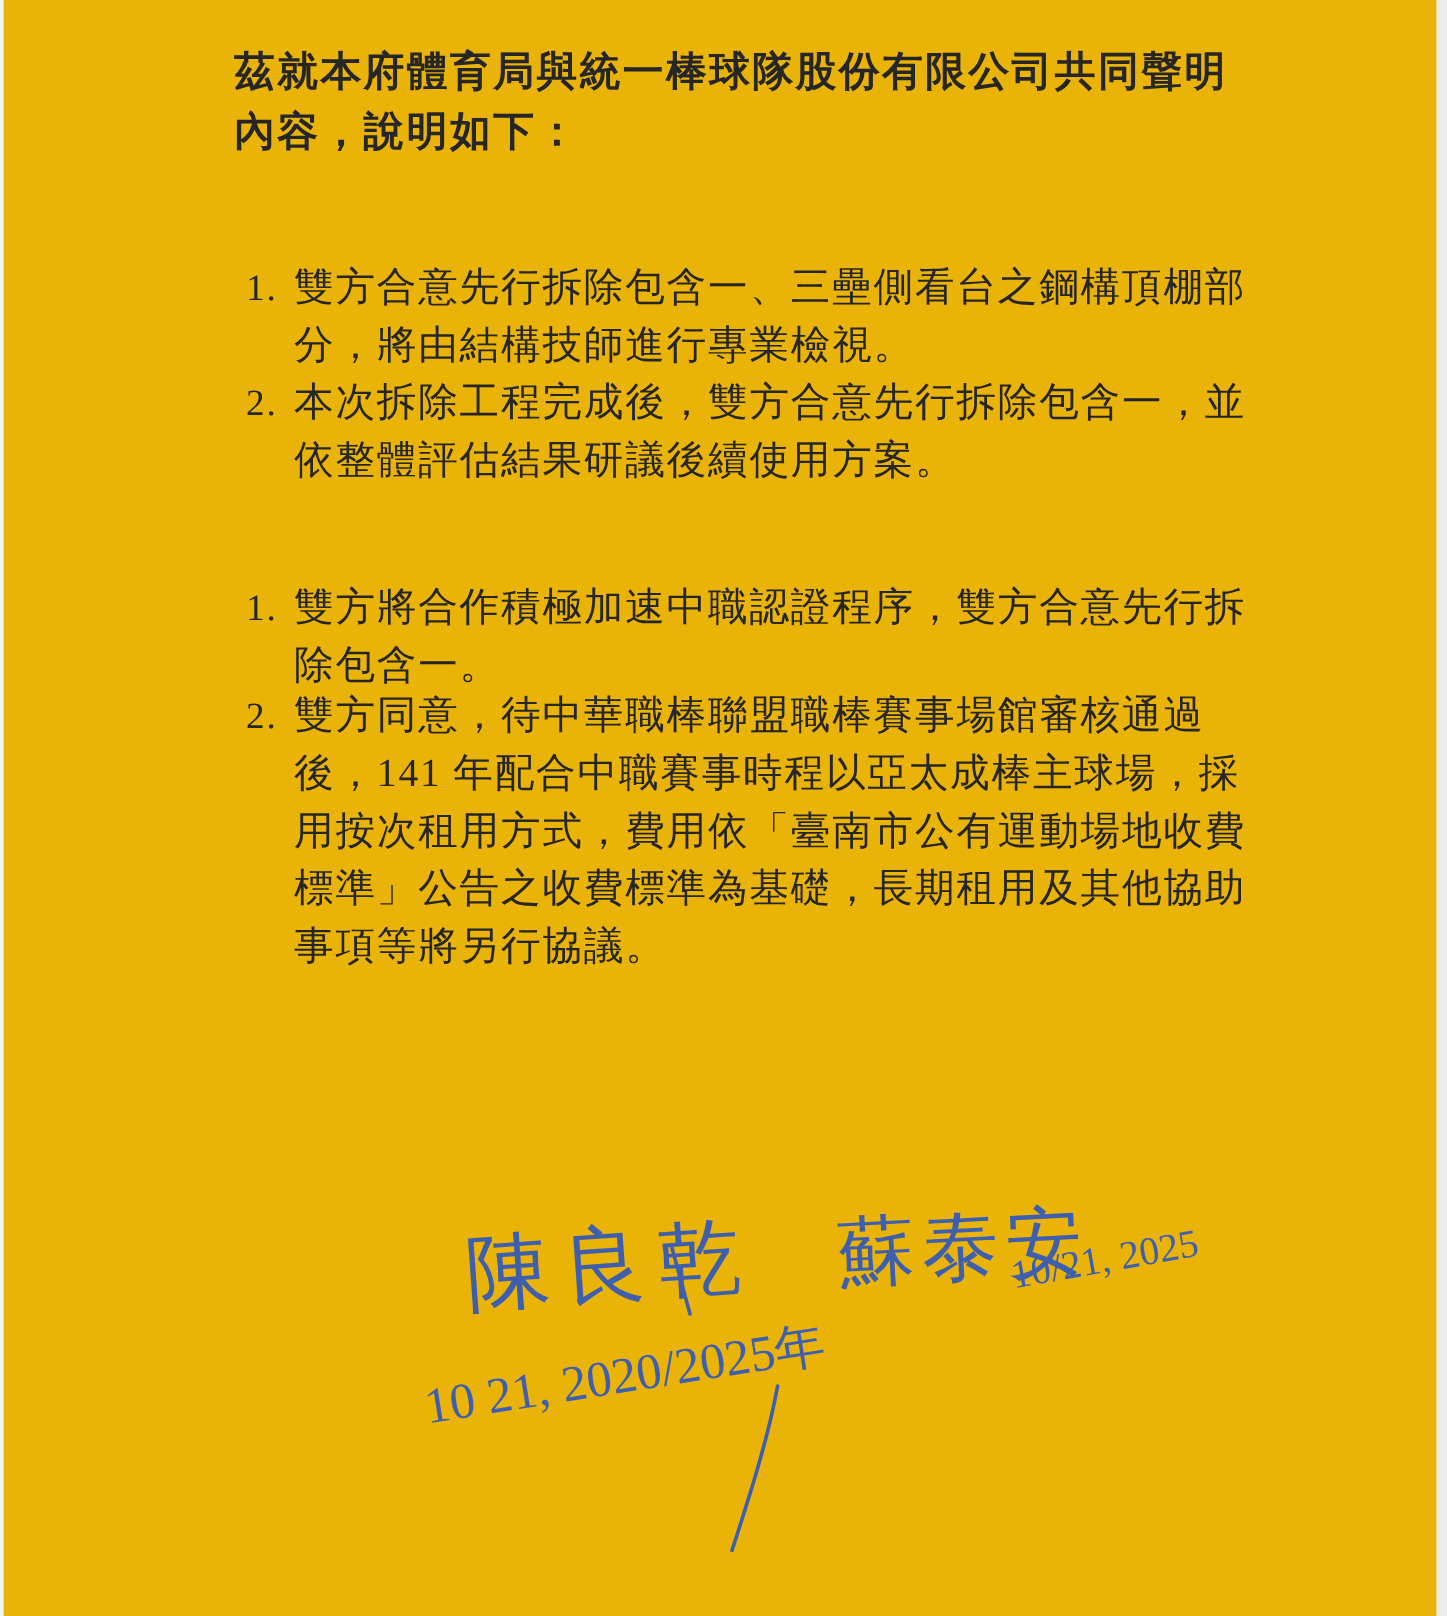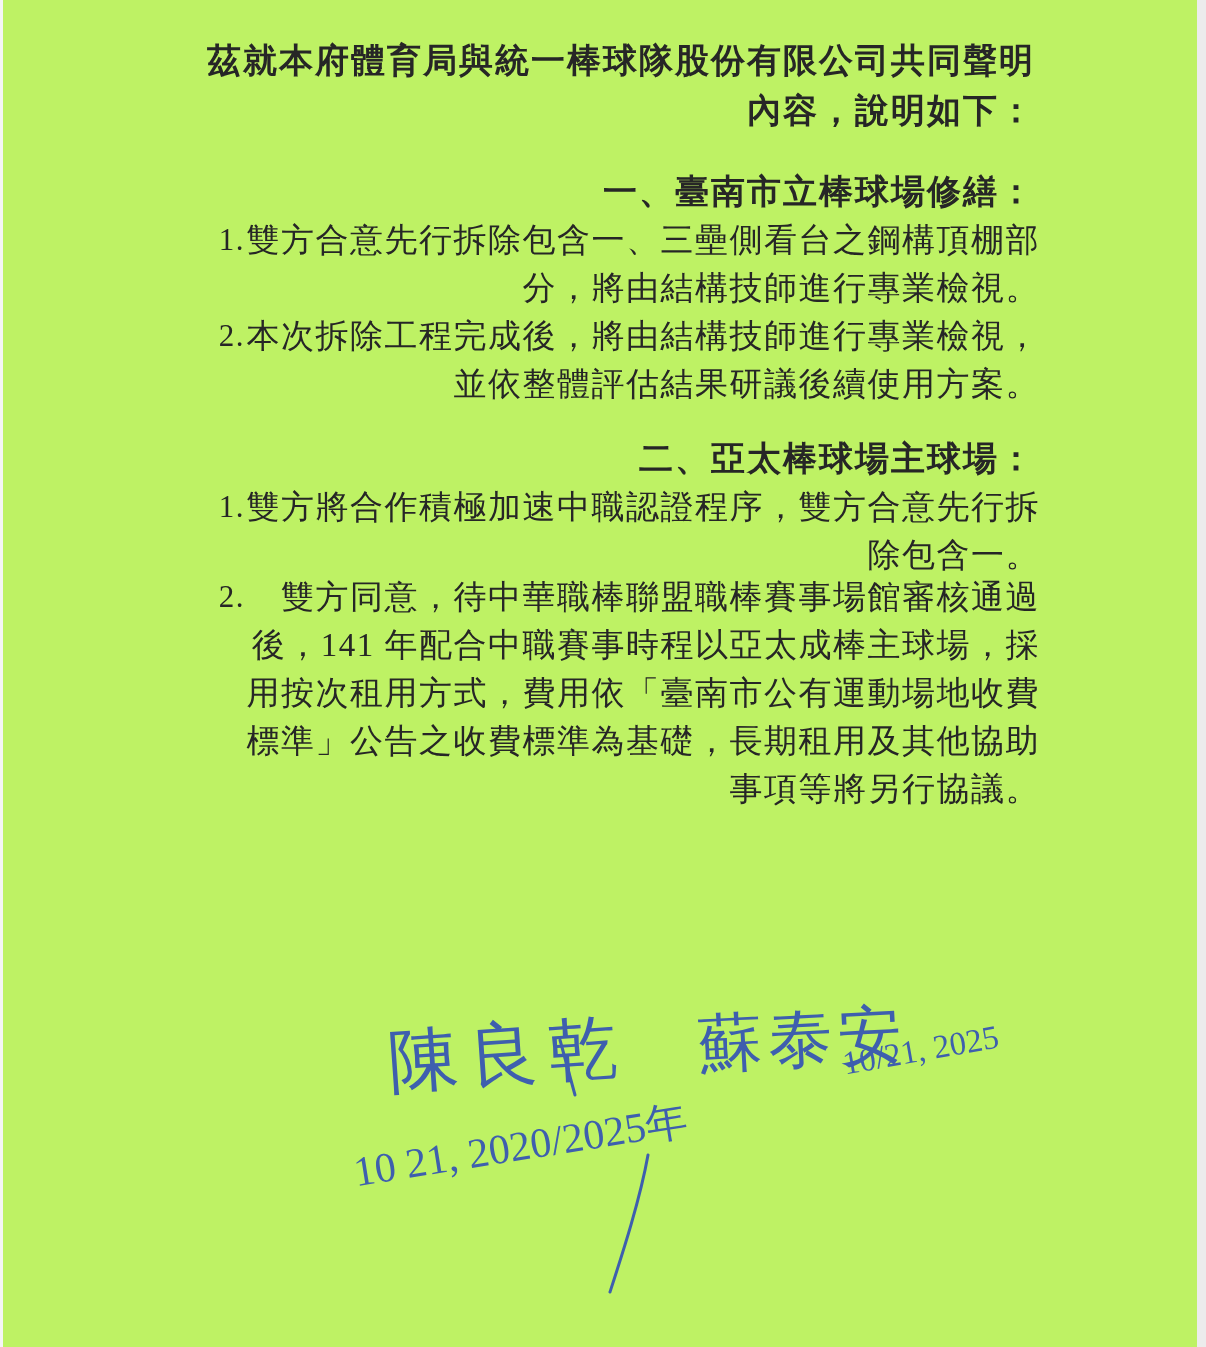--- a/index.html
+++ b/index.html
@@ -1,23 +1,22 @@
 <!DOCTYPE html>
 <html><head>
 <meta charset="utf-8">
 <style>
   html,body{margin:0;padding:0;background:#e9e9e9;}
   .page{
     position:relative;
     width:1206px;height:1347px;
-    background:#bef264;
+    background:#eab308;
     overflow:hidden;
     font-family:"Liberation Serif","DejaVu Serif",serif;
     color:#262626;
-    text-align:right;
   }
   .scan-edge-right{position:absolute;top:0;right:0;width:9px;height:100%;background:#ececec;}
   .scan-edge-left{position:absolute;top:0;left:0;width:3px;height:100%;background:#f5f5f5;}
 
   .intro{
     position:absolute;left:195px;top:36px;width:840px;
     font-size:34px;line-height:50px;letter-spacing:2px;font-weight:600;
   }
   .section-heading{
     position:absolute;left:195px;width:840px;
@@ -49,33 +48,31 @@
 </style>
 </head>
 <body>
 
 <div class="page">
   <div class="scan-edge-left"></div>
   <div class="scan-edge-right"></div>
 
   <div class="intro">茲就本府體育局與統一棒球隊股份有限公司共同聲明內容，說明如下：</div>
 
-  <div class="section-heading sec1-heading">一、臺南市立棒球場修繕：</div>
 
   <div class="list-item item-1-1">
     <span class="item-marker">1.</span>
     <span class="item-text">雙方合意先行拆除包含一、三壘側看台之鋼構頂棚部分，將由結構技師進行專業檢視。</span>
   </div>
 
   <div class="list-item item-1-2">
     <span class="item-marker">2.</span>
-    <span class="item-text">本次拆除工程完成後，將由結構技師進行專業檢視，並依整體評估結果研議後續使用方案。</span>
+    <span class="item-text">本次拆除工程完成後，雙方合意先行拆除包含一，並依整體評估結果研議後續使用方案。</span>
   </div>
 
-  <div class="section-heading sec2-heading">二、亞太棒球場主球場：</div>
 
   <div class="list-item item-2-1">
     <span class="item-marker">1.</span>
     <span class="item-text">雙方將合作積極加速中職認證程序，雙方合意先行拆除包含一。</span>
   </div>
 
   <div class="list-item item-2-2">
     <span class="item-marker">2.</span>
     <span class="item-text">雙方同意，待中華職棒聯盟職棒賽事場館審核通過後，141 年配合中職賽事時程以亞太成棒主球場，採用按次租用方式，費用依「臺南市公有運動場地收費標準」公告之收費標準為基礎，長期租用及其他協助事項等將另行協議。</span>
   </div>

